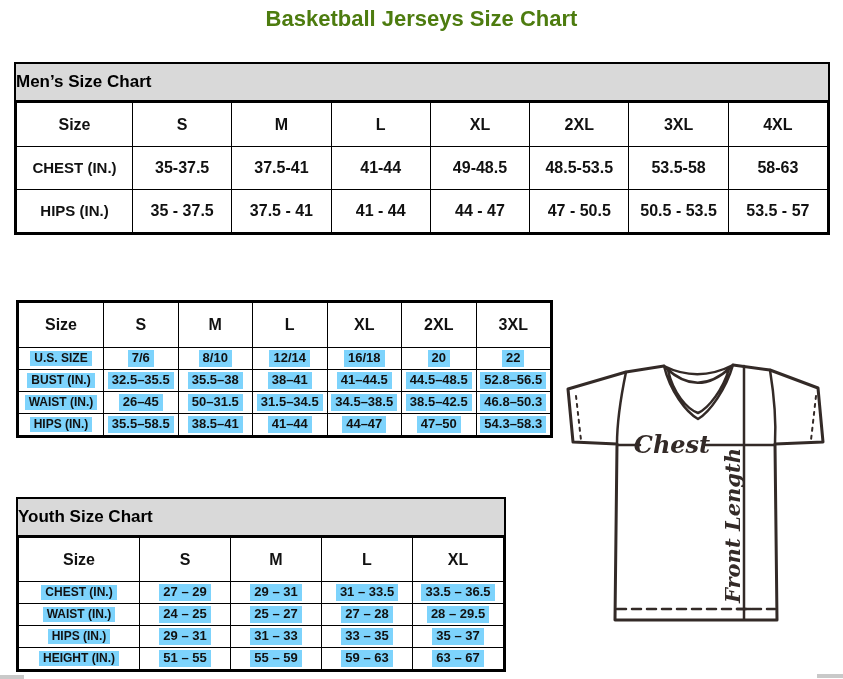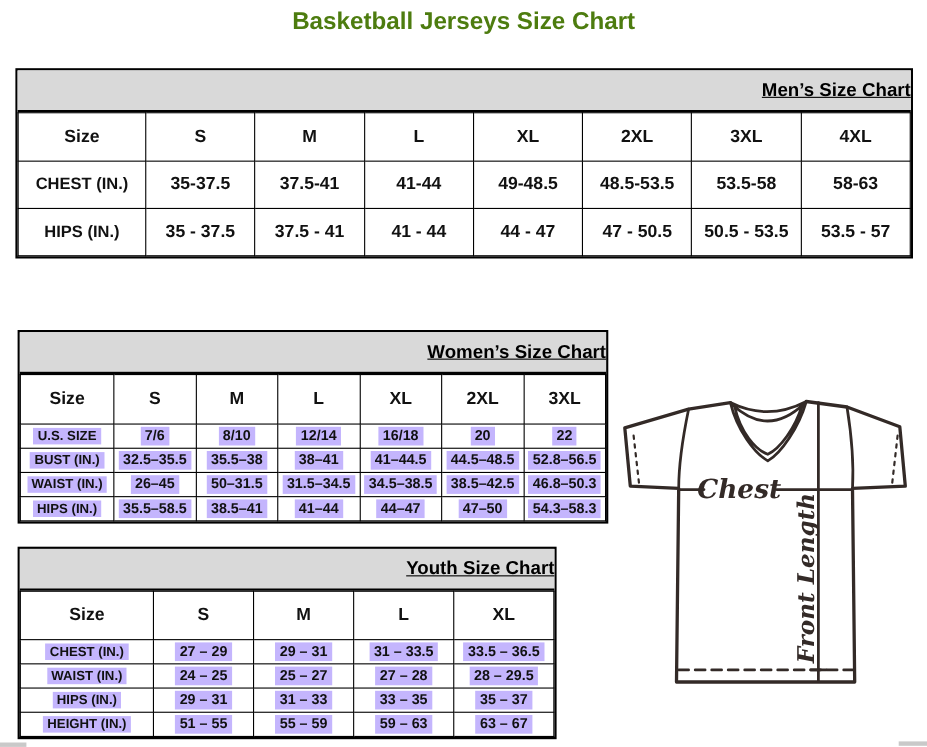--- a/index.html
+++ b/index.html
@@ -11,22 +11,22 @@
   .page-title{
     position:absolute;top:6px;left:0;width:843px;text-align:center;
     font-size:22px;font-weight:bold;letter-spacing:0px;color:#4d7c0f;
   }
   .chart-wrap{position:absolute;box-sizing:border-box;border:2px solid #000;background:#fff;}
   .wrap-men{left:14px;top:62px;width:816px;}
   .wrap-women{left:16px;top:300px;width:537px;}
   .wrap-youth{left:16px;top:497px;width:490px;}
   .band{
     background:#d9d9d9;border-bottom:2px solid #000;
-    height:36px;line-height:36px;text-align:right;
-    font-size:17px;font-weight:bold;color:#000;text-decoration:underline;
+    height:36px;line-height:36px;text-align:left;
+    font-size:17px;font-weight:bold;color:#000;
   }
   table{border-collapse:collapse;width:100%;table-layout:fixed;}
   th,td{
     border:1px solid #000;text-align:center;vertical-align:middle;
     font-weight:bold;color:#111;padding:0;line-height:1.1;
   }
   
   .men thead tr{height:44px;}
   .men tbody tr{height:43px;}
   .men th,.men td{font-size:16px;}
@@ -39,21 +39,21 @@
   .women td{font-size:13px;}
   .women th:first-child, .women .rowlabel{width:84px;}
   .women .rowlabel{font-size:12px;}
   
   .youth thead tr{height:44px;}
   .youth tbody tr{height:22px;}
   .youth th{font-size:16px;}
   .youth td{font-size:13px;}
   .youth th:first-child, .youth .rowlabel{width:120px;}
   .youth .rowlabel{font-size:12px;}
-  .hl{background:#c4b5fd;padding:1px 4px;display:inline-block;}
+  .hl{background:#7dd3fc;padding:1px 4px;display:inline-block;}
   
   .diagram{position:absolute;left:554px;top:356px;width:289px;height:272px;}
   .scroll-frag{position:absolute;height:4px;background:#c9c9c9;}
   .frag-left{left:0;top:675px;width:24px;}
   .frag-right{left:817px;top:674px;width:26px;}
 </style>
 </head>
 <body>
 
 <div class="page-title">Basketball Jerseys Size Chart</div>
@@ -92,21 +92,20 @@
           <td>44 - 47</td>
           <td>47 - 50.5</td>
           <td>50.5 - 53.5</td>
           <td>53.5 - 57</td>
         </tr>
       </tbody>
     </table>
 </div>
 
 <div class="chart-wrap wrap-women">
-  <div class="band">Women’s Size Chart</div>
   <table class="women">
       <thead>
         <tr>
           <th>Size</th>
           <th>S</th>
           <th>M</th>
           <th>L</th>
           <th>XL</th>
           <th>2XL</th>
           <th>3XL</th>

